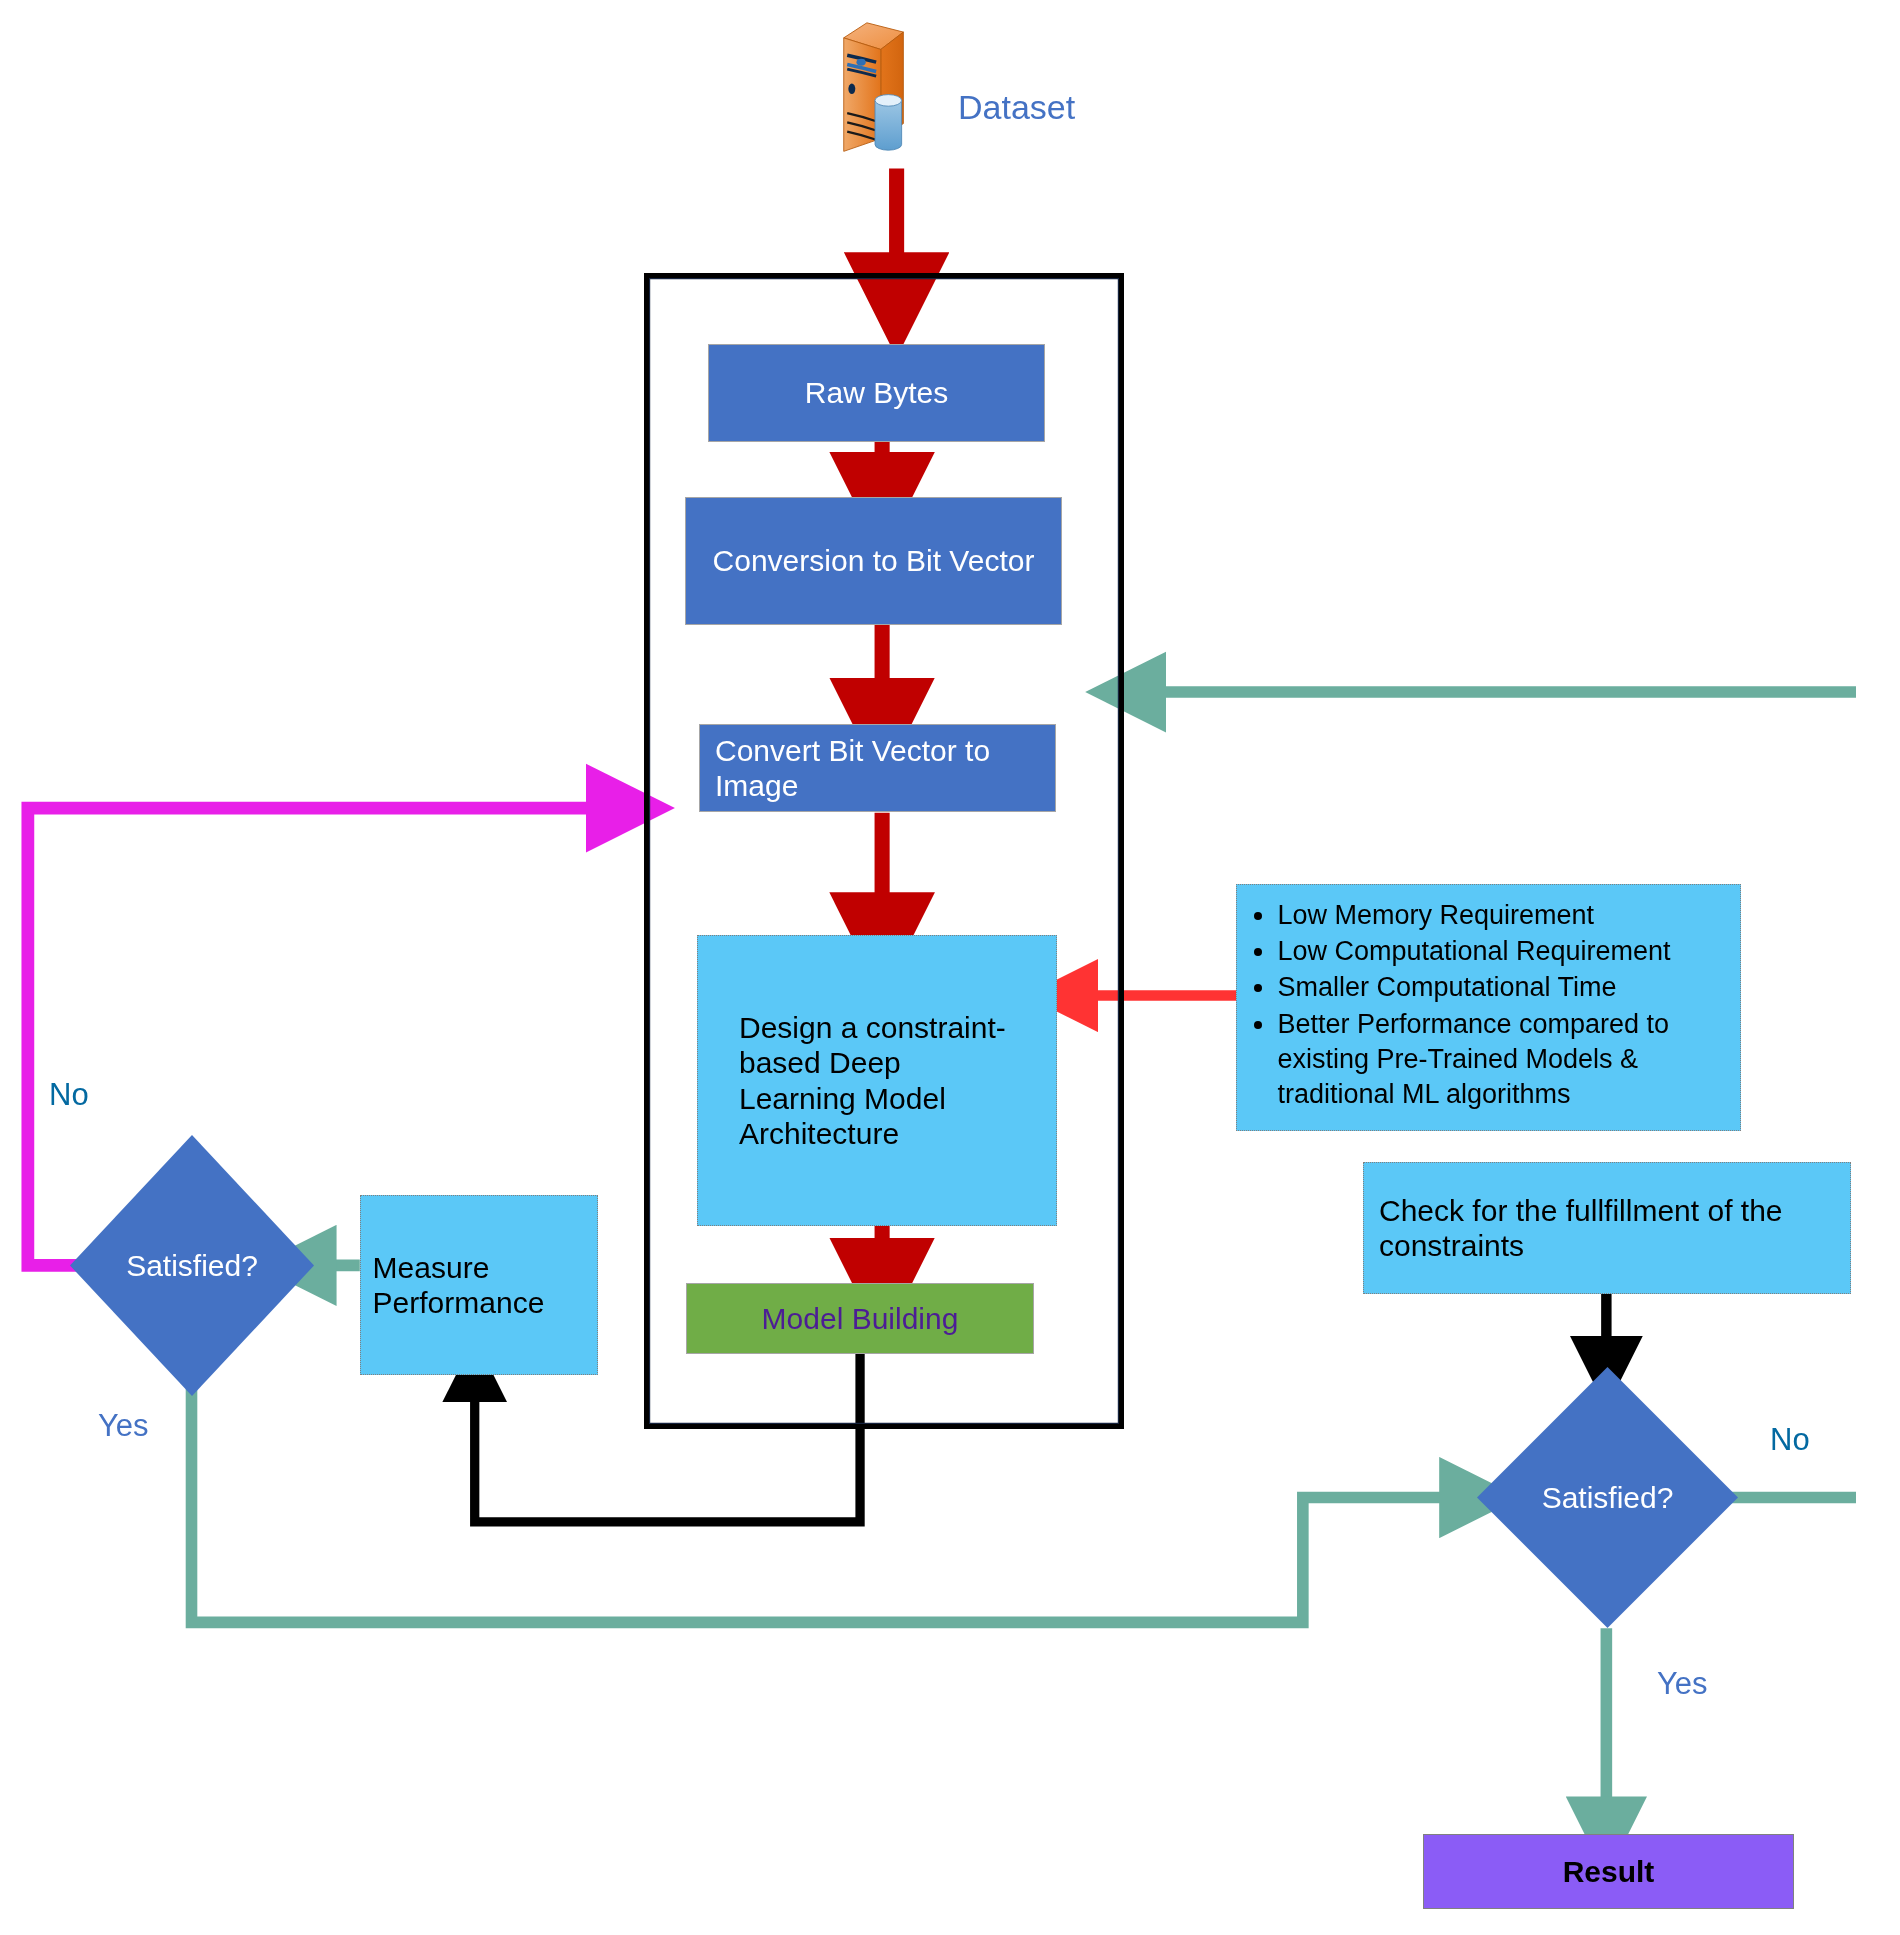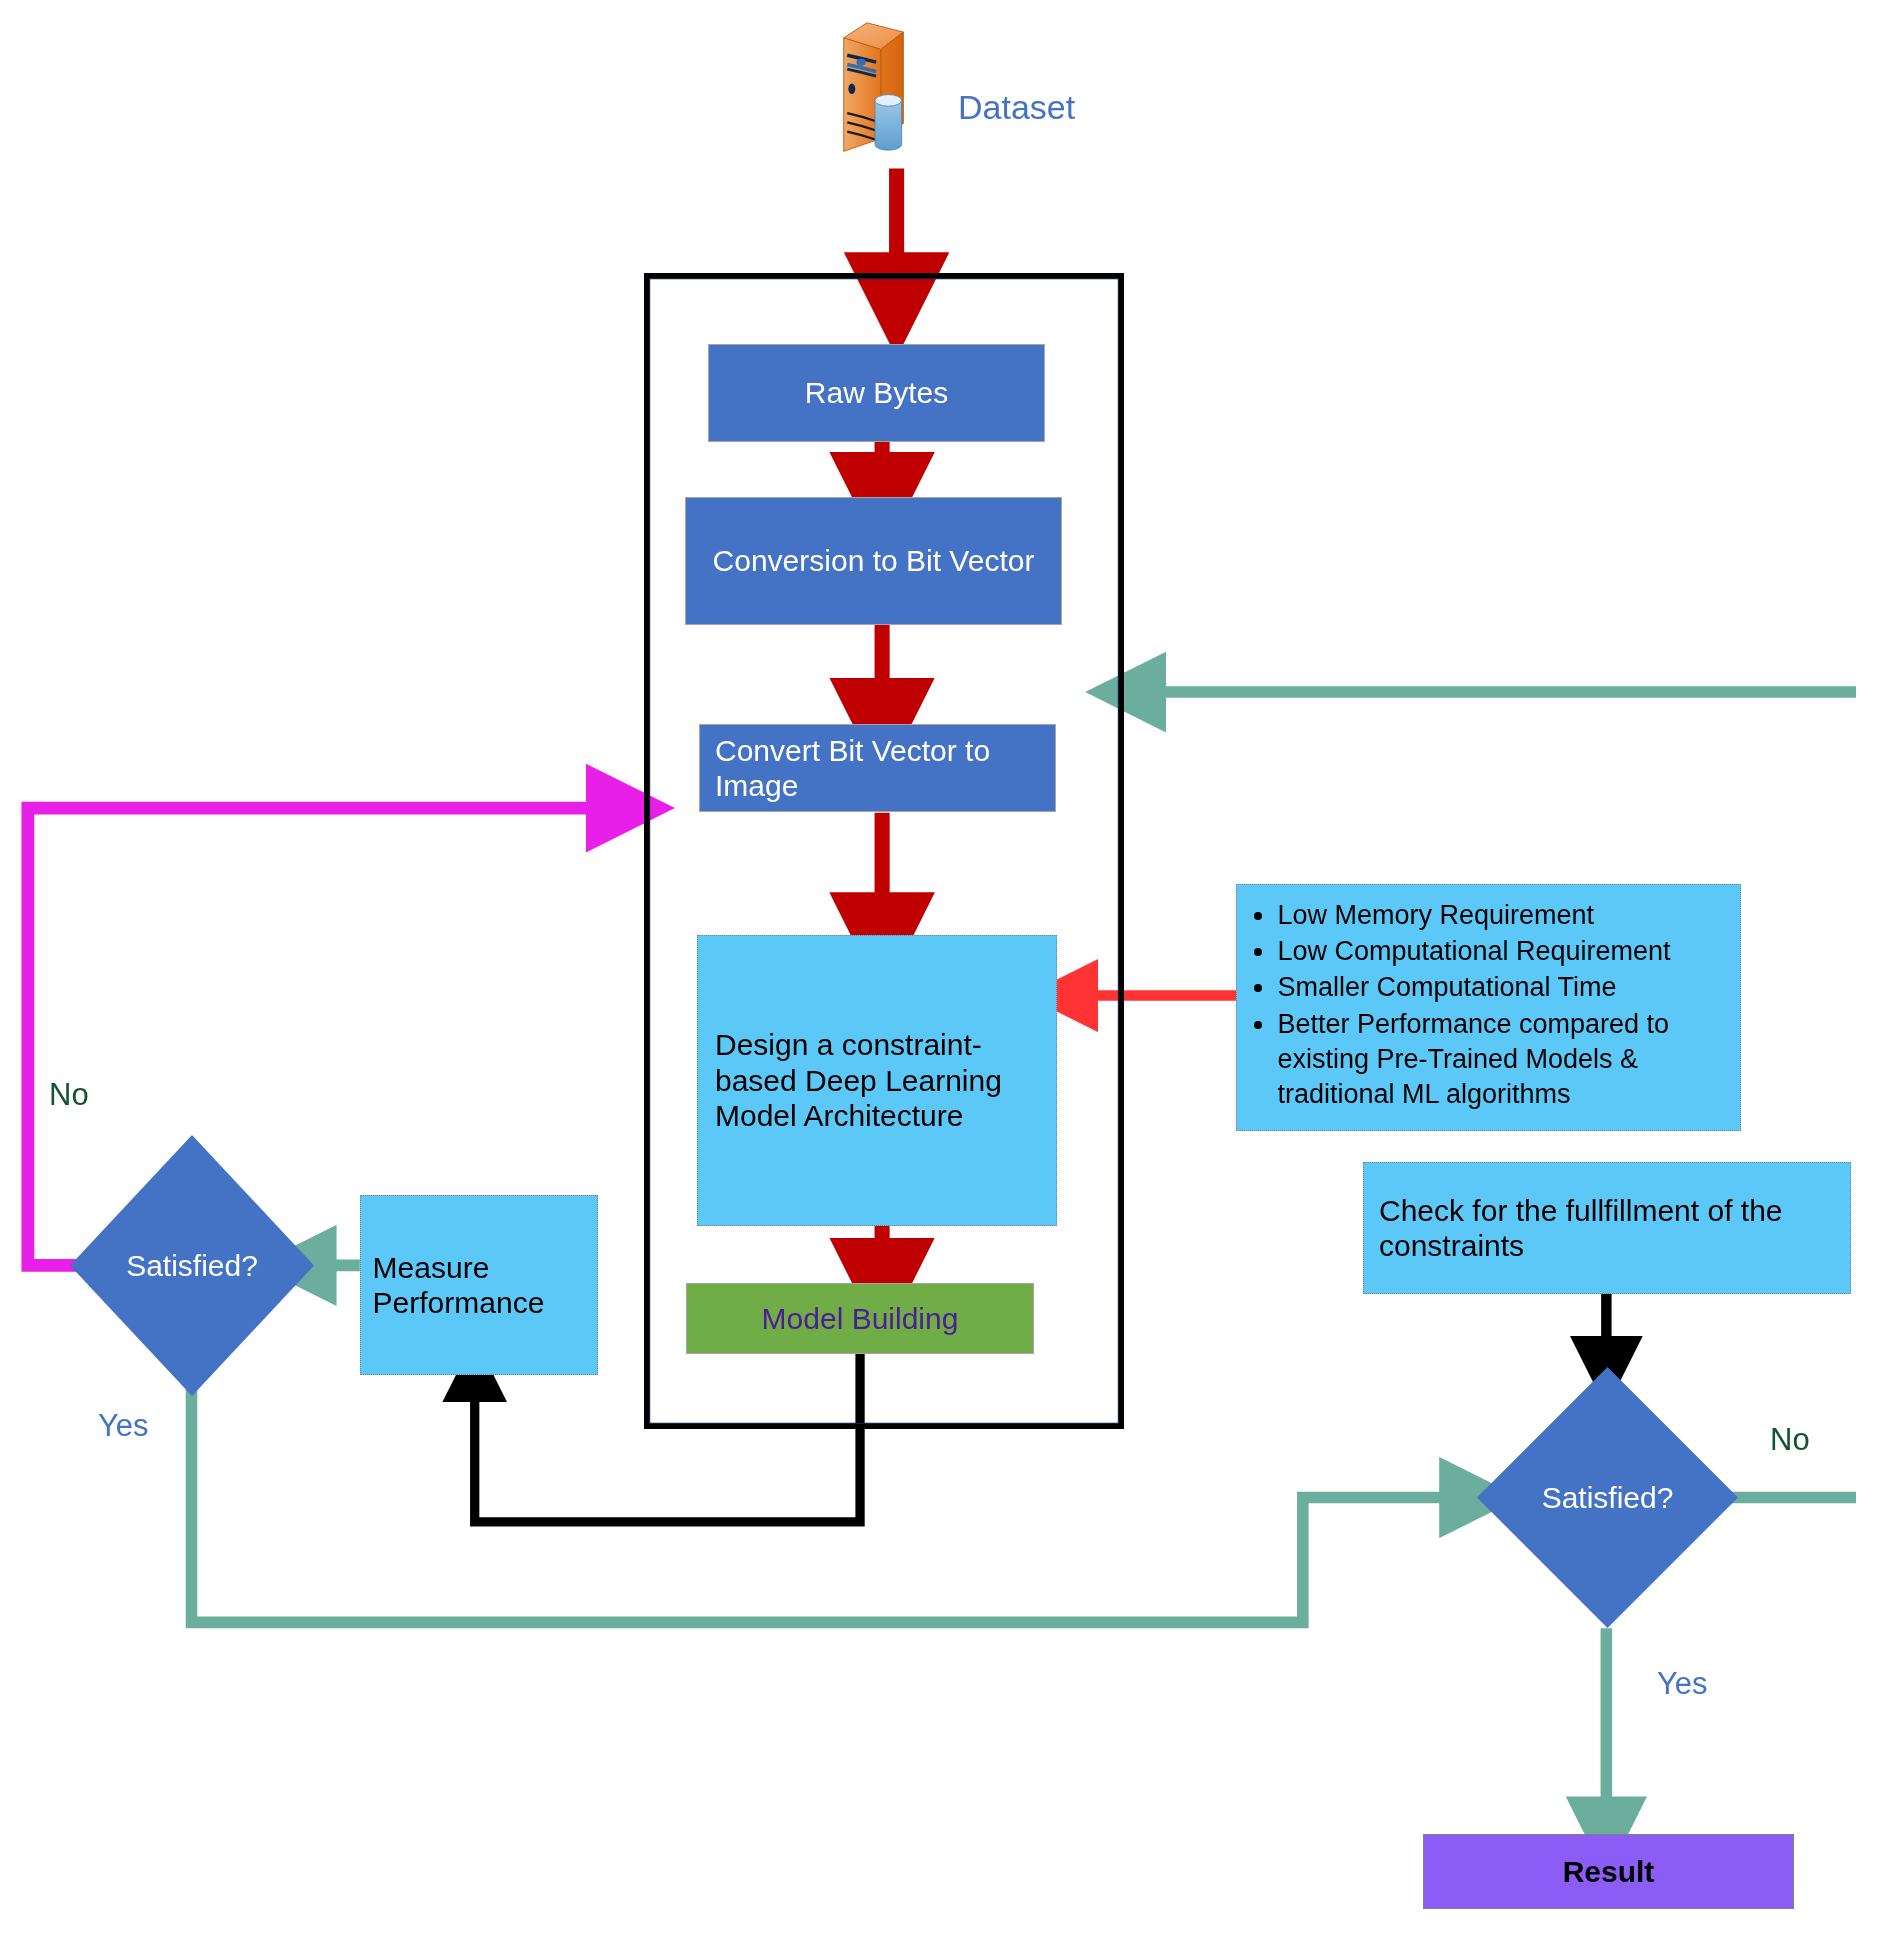--- a/index.html
+++ b/index.html
@@ -21,21 +21,21 @@
   .diamond{position:absolute;text-decoration:underline;}
   .diamond .shape{position:absolute;inset:0;background:#4472C4;
         clip-path:polygon(50% 0,100% 50%,50% 100%,0 50%);}
   .diamond .dlabel{position:absolute;inset:0;display:flex;align-items:center;
         justify-content:center;color:#FFFFFF;font-size:30px;}
 
   .container-box{position:absolute;border:5.8px solid #000000;background:transparent;
         box-shadow:inset 0 0 0 1.2px #15233f;}
 
   .label{position:absolute;font-size:31px;white-space:nowrap;}
-  .label.no{color:#14532d;}
+  .label.no{color:#0369a1;}
   .label.yes{color:#4472C4;}
   .label.title-red{color:#FF0000;font-weight:bold;font-size:29px;}
   .label.dataset{color:#4472C4;font-size:34px;}
 
   .bullets{position:absolute;box-sizing:border-box;background:#5BC8F7;
         border:1.7px dotted #808080;color:#000;font-size:27px;line-height:1.30;
         padding:12.8px 17.4px 12.8px 10.4px;}
   .bullets ul{margin:0;padding-left:30px;}
   .bullets li{margin:0 0 1.2px 0;}
 
@@ -162,21 +162,21 @@
   <div class="label dataset" style="left:958px;top:88px;">Dataset</div>
 
   <div class="container-box" style="left:644px;top:273px;width:470px;height:1146px;"></div>
 
   <div class="node blue" style="left:708px;top:344px;width:337px;height:98px;">Raw Bytes</div>
 
   <div class="node blue" style="left:685px;top:497px;width:377px;height:128px;">Conversion to Bit Vector</div>
 
   <div class="node blue" style="left:699px;top:724px;width:357px;height:88px;padding:8px 15px;">Convert Bit Vector to Image</div>
 
-  <div class="node cyan" style="left:697px;top:935px;width:360px;height:291px;padding:0 17px;">Design a constraint-based Deep Learning Model Architecture</div>
+  <div class="node cyan" style="left:697px;top:935px;width:360px;height:291px;padding:0 41px;">Design a constraint-based Deep Learning Model Architecture</div>
 
   <div class="node green" style="left:686px;top:1283px;width:348px;height:71px;">Model Building</div>
 
   <div class="node cyan" style="left:360px;top:1195px;width:238px;height:180px;padding:0 11.6px;">Measure Performance</div>
 
   <div class="diamond" style="left:70px;top:1135px;width:244px;height:261px;">
     <div class="shape"></div>
     <div class="dlabel">Satisfied?</div>
   </div>
 

